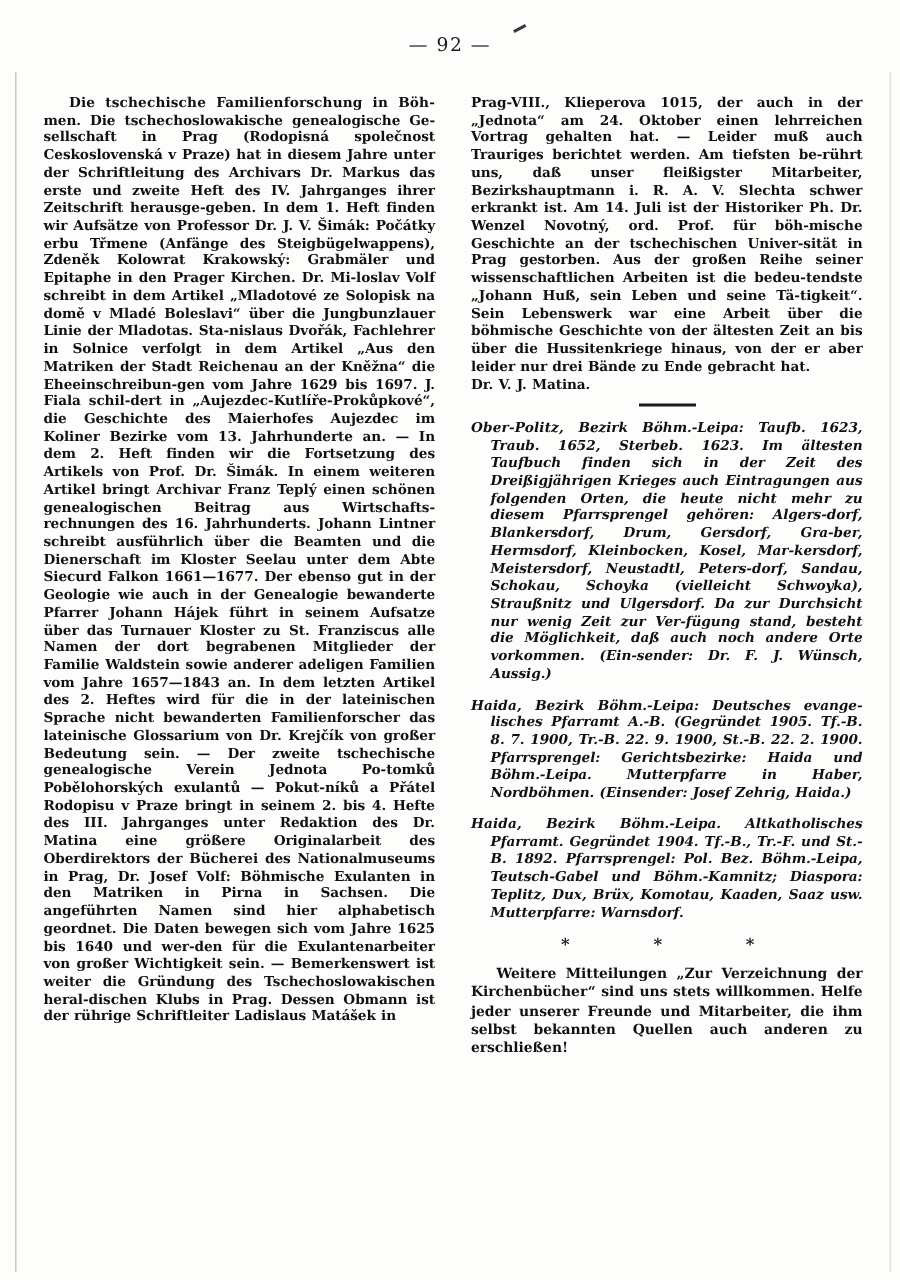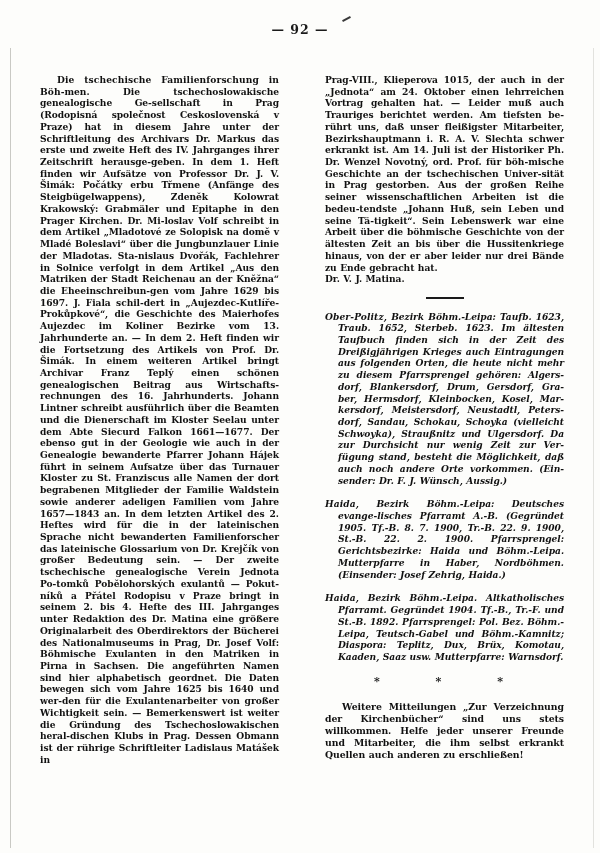--- a/index.html
+++ b/index.html
@@ -40,21 +40,21 @@
     background: #e2e2de;
   }
 
   .folio {
     position: absolute;
     top: 22px;
     left: 0;
     width: 600px;
     text-align: center;
     font-family: "DejaVu Serif", serif;
-    font-weight: bold;
+    font-weight: normal;
     font-size: 12.5px;
     letter-spacing: 1px;
     color: #1a1a1a;
   }
   .folio-tick {
     position: absolute;
     top: 18px;
     left: 342px;
     width: 9px;
     height: 2px;
@@ -75,21 +75,21 @@
   }
 
   
   .p {
     font-family: "DejaVu Serif", serif;
     font-size: 9.1px;
     line-height: 11.72px;
     text-align: justify;
     text-justify: inter-word;
     color: #111111;
-    margin: 12px;
+    margin: 1px;
     font-weight: 600;
     letter-spacing: -0.05px;
     word-spacing: 0.4px;
     -webkit-font-smoothing: none;
   }
   .p.indent { text-indent: 17px; }
   .p.hang {
     padding-left: 13px;
     text-indent: -13px;
     font-style: italic;
@@ -176,17 +176,17 @@
       <p class="p hang"><span class="lead">Haida,</span><span> Bezirk Böhm.-Leipa: Deutsches evange-lisches Pfarramt A.-B. (Gegründet 1905. Tf.-B. 8. 7. 1900, Tr.-B. 22. 9. 1900, St.-B. 22. 2. 1900. Pfarrsprengel: Gerichtsbezirke: Haida und Böhm.-Leipa. Mutterpfarre in Haber, Nordböhmen. (Einsender: Josef Zehrig, Haida.)</span></p>
     </div>
 
     <div class="entry">
       <p class="p hang"><span class="lead">Haida,</span><span> Bezirk Böhm.-Leipa. Altkatholisches Pfarramt. Gegründet 1904. Tf.-B., Tr.-F. und St.-B. 1892. Pfarrsprengel: Pol. Bez. Böhm.-Leipa, Teutsch-Gabel und Böhm.-Kamnitz; Diaspora: Teplitz, Dux, Brüx, Komotau, Kaaden, Saaz usw. Mutterpfarre: Warnsdorf.</span></p>
     </div>
 
     <div class="stars">*   *   *</div>
 
     <div class="closing">
-      <p class="p indent">Weitere Mitteilungen „Zur Verzeichnung der Kirchenbücher“ sind uns stets willkommen. Helfe jeder unserer Freunde und Mitarbeiter, die ihm selbst erkrankt Quellen auch anderen zu erschließen!</p>
+      <p class="p indent">Weitere Mitteilungen „Zur Verzeichnung der Kirchenbücher“ sind uns stets willkommen. Helfe jeder unserer Freunde und Mitarbeiter, die ihm selbst bekannten Quellen auch anderen zu erschließen!</p>
     </div>
 
   </div>
 </div>
 
 </body></html>

